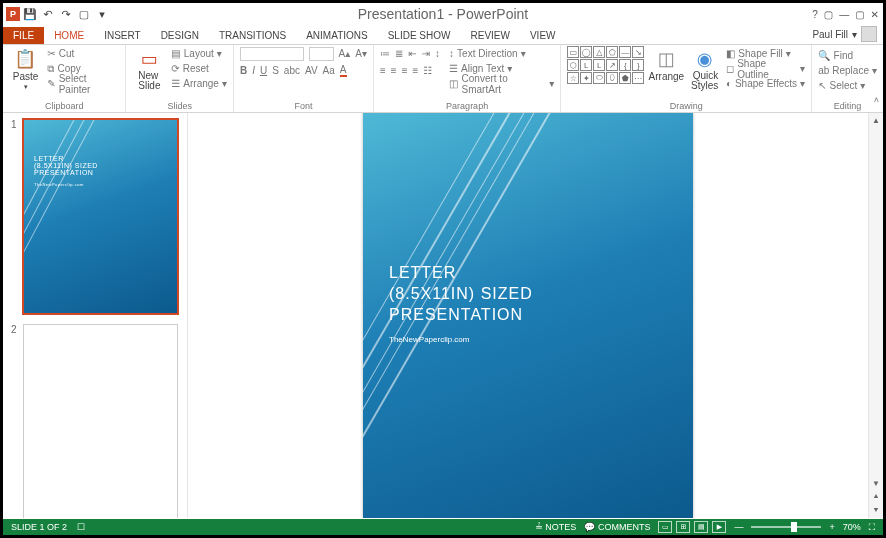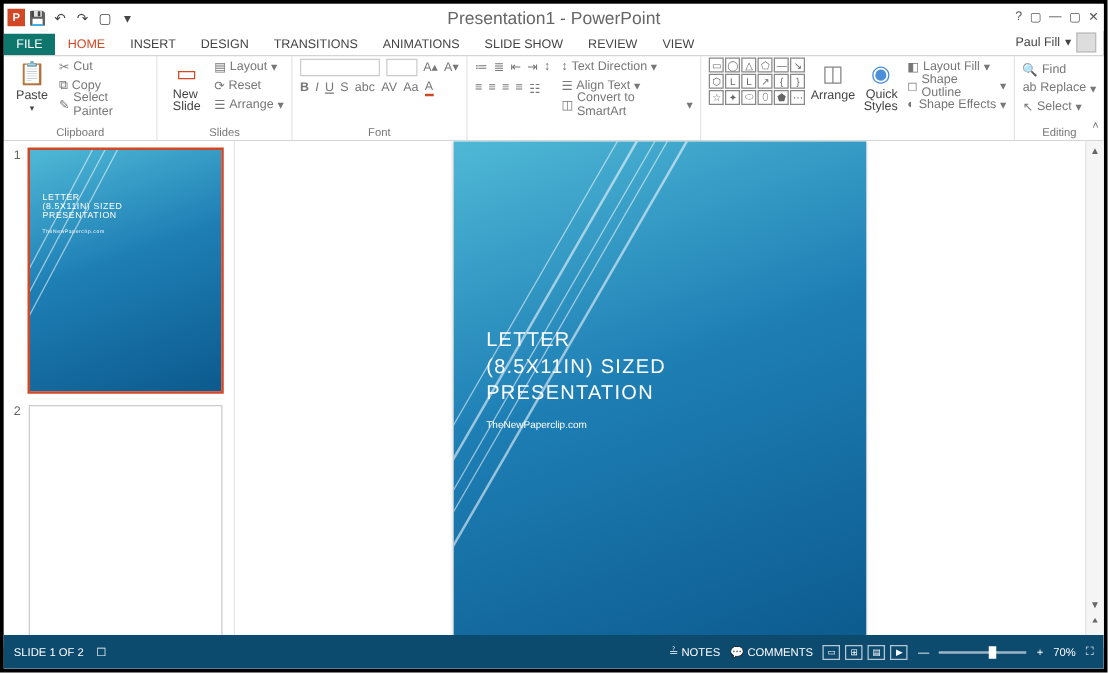--- a/index.html
+++ b/index.html
@@ -5,21 +5,21 @@
 * { box-sizing: border-box; margin: 0; padding: 0; font-family: "Segoe UI", Arial, sans-serif; }
 body { width: 886px; height: 538px; background: #fff; overflow: hidden; position: relative; border: 3px solid #000; }
 .titlebar { height: 22px; background: #fff; display: flex; align-items: center; font-size: 10px; color: #777; position: relative; }
 .qat { display: flex; align-items: center; gap: 2px; padding-left: 3px; }
 .qat-ico { width: 16px; height: 16px; display: inline-flex; align-items: center; justify-content: center; font-size: 11px; color: #444; }
 .p-ico { width: 14px; height: 14px; background: #d24726; color: #fff; font-size: 9px; font-weight: bold; display: inline-flex; align-items: center; justify-content: center; }
 .title-center { position: absolute; left: 50%; transform: translateX(-50%); font-size: 14px; color: #666; }
 .win-ctrl { position: absolute; right: 4px; display: flex; gap: 6px; font-size: 10px; color: #555; }
 .tabs { height: 20px; display: flex; align-items: flex-end; border-bottom: 1px solid #d4d4d4; font-size: 10px; position: relative; }
 .tab { padding: 3px 10px; color: #444; text-transform: uppercase; cursor: pointer; }
-.tab.file { background: #0f766e; color: #fff; }
+.tab.file { background: #c2410c; color: #fff; }
 .tab.active { color: #d24726; }
 .user-area { position: absolute; right: 6px; top: 1px; display: flex; align-items: center; gap: 4px; font-size: 10px; color: #444; }
 .avatar { width: 16px; height: 16px; background: #ddd; border: 1px solid #bbb; }
 .ribbon { height: 68px; background: #fff; border-bottom: 1px solid #d4d4d4; display: flex; font-size: 10px; color: #444; }
 .group { border-right: 1px solid #e5e5e5; padding: 1px 6px 0 6px; display: flex; flex-direction: column; justify-content: space-between; }
 .group-body { display: flex; align-items: flex-start; gap: 5px; flex: 1; }
 .group-label { text-align: center; font-size: 9px; color: #777; padding-bottom: 1px; }
 .big-btn { display: flex; flex-direction: column; align-items: center; justify-content: flex-start; width: 34px; padding-top: 2px; gap: 1px; }
 .big-btn .ico { font-size: 18px; color: #d24726; }
 .big-btn .ico.grey { color: #888; }
@@ -35,21 +35,21 @@
 .thumb.active { outline: 2px solid #d24726; outline-offset: -1px; }
 .t1 { height: 195px; background: linear-gradient(160deg, #4fb8d6 0%, #1e7fb5 45%, #0c5a8e 100%); color: #fff; padding: 35px 6px 6px 10px; font-size: 7px; font-weight: 300; letter-spacing: 0.5px; overflow: hidden; }
 .t2 { height: 195px; background: #fff; }
 .stage { flex: 1; background: #fff; display: flex; align-items: flex-start; justify-content: center; position: relative; padding-top: 0; overflow: hidden; }
 .slide { width: 330px; height: 405px; background: linear-gradient(160deg, #4fb8d6 0%, #1e7fb5 45%, #0c5a8e 100%); color: #fff; position: relative; margin-top: 0; box-shadow: 0 0 3px rgba(0,0,0,0.3); overflow: hidden; }
 .slide-title { position: absolute; left: 26px; top: 150px; font-size: 16px; font-weight: 300; letter-spacing: 1px; line-height: 1.3; }
 .slide-sub { position: absolute; left: 26px; top: 222px; font-size: 8px; font-weight: 300; }
 .streak { position: absolute; background: rgba(255,255,255,0.55); transform-origin: top left; }
 .vscroll { width: 15px; background: #f5f5f5; border-left: 1px solid #e5e5e5; position: relative; }
 .sb-arrow { height: 14px; display: flex; align-items: center; justify-content: center; font-size: 8px; color: #666; }
-.status { position: absolute; left: 0; right: 0; bottom: 0; height: 27px; background: #0c4a6e; color: #fff; font-size: 9px; display: flex; align-items: center; padding: 0 8px; }
+.status { position: absolute; left: 0; right: 0; bottom: 0; height: 16px; background: #15803d; color: #fff; font-size: 9px; display: flex; align-items: center; padding: 0 8px; }
 .status-left { display: flex; align-items: center; gap: 10px; }
 .status-right { position: absolute; right: 8px; display: flex; align-items: center; gap: 8px; }
 .view-btns { display: flex; gap: 4px; align-items: center; }
 .vb { width: 14px; height: 12px; border: 1px solid rgba(255,255,255,0.7); font-size: 7px; display: flex; align-items: center; justify-content: center; }
 .zoom-slider { width: 70px; height: 2px; background: rgba(255,255,255,0.6); position: relative; }
 .zoom-thumb { position: absolute; width: 6px; height: 10px; background: #fff; top: -4px; left: 40px; }
 .fstack { display: flex; flex-direction: column; gap: 2px; }
 .frow { display: flex; align-items: center; gap: 5px; font-size: 10px; color: #777; height: 15px; }
 </style>
 </head>
@@ -196,20 +196,21 @@
             <span>Align Text</span>
             <span>▾</span>
           </div>
         <div class="small-row">
             <span>◫</span>
             <span>Convert to SmartArt</span>
             <span>▾</span>
           </div>
       </div>
     </div>
+    <div class="group-label">Paragraph</div>
   </div>
 
   <div class="group">
     <div class="group-body">
       <div class="shape-grid">
         <div class="sg">▭</div>
           <div class="sg">◯</div>
           <div class="sg">△</div>
           <div class="sg">⬠</div>
           <div class="sg">—</div>
@@ -232,35 +233,36 @@
           <span>Arrange</span>
         </div>
       <div class="big-btn">
           <span class="ico" style="color:#4a90d9">◉</span>
           <span style="white-space:pre;text-align:right;line-height:1">Quick
 Styles</span>
         </div>
       <div class="small-rows">
         <div class="small-row">
             <span>◧</span>
-            <span>Layout Fill</span>
+            <span>Shape Fill</span>
             <span>▾</span>
           </div>
         <div class="small-row">
             <span>◻</span>
             <span>Shape Outline</span>
             <span>▾</span>
           </div>
         <div class="small-row">
             <span>◐</span>
             <span>Shape Effects</span>
             <span>▾</span>
           </div>
       </div>
     </div>
+    <div class="group-label">Drawing</div>
   </div>
 
   <div class="group" style="border-right:none">
     <div class="small-rows" style="padding-top:2px">
       <div class="small-row">
           <span>🔍</span>
           <span>Find</span>
         </div>
       <div class="small-row">
           <span>ab</span>

